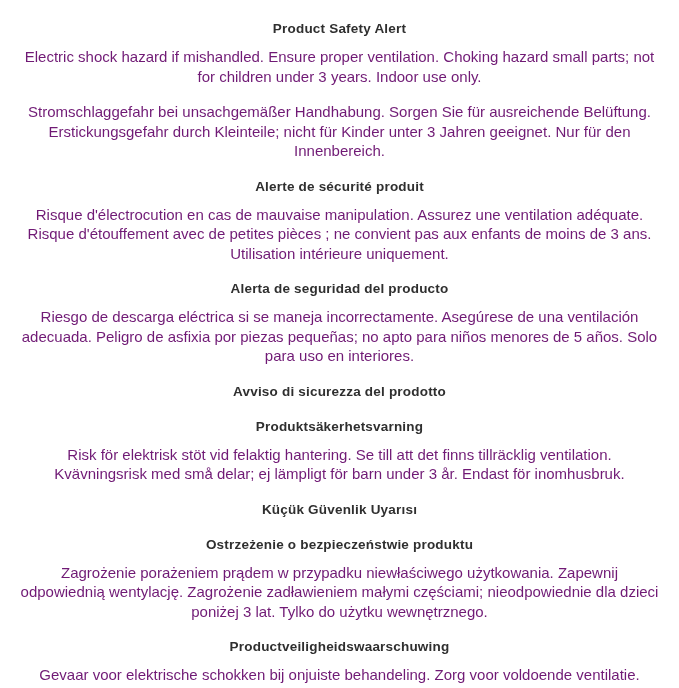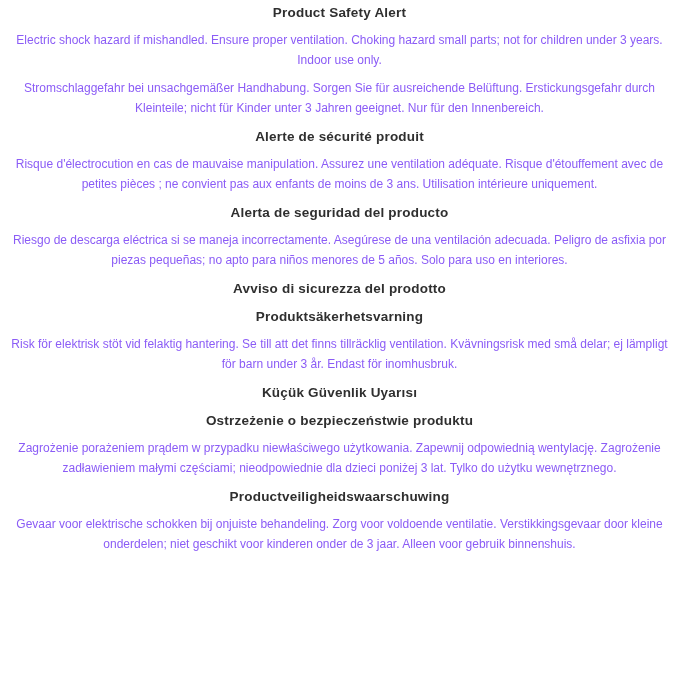--- a/index.html
+++ b/index.html
@@ -14,34 +14,34 @@
     overflow: hidden;
     font-family: "Liberation Sans", sans-serif;
   }
   .safety-container {
     width: 679px;
     height: 688px;
     padding: 3px 4px 0 4px;
     text-align: center;
   }
   .safety-section {
-    margin: 0;
+    margin: 16px;
   }
   .section-heading {
     font-size: 13.5px;
     font-weight: bold;
     color: #2f2f2f;
     line-height: 19px;
     margin: 0 0 9px 0;
     letter-spacing: 0.2px;
   }
   .section-body {
-    font-size: 12px;
+    font-size: 15px;
     font-weight: normal;
-    color: #8b5cf6;
+    color: #701a75;
     line-height: 19.5px;
     margin: 0 0 9px 0;
   }
 </style>
 </head>
 <body>
 
 <div class="safety-container">
 
   <section class="safety-section">

